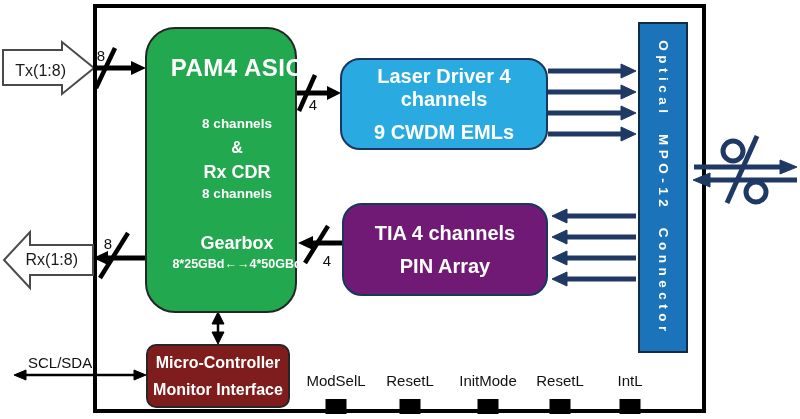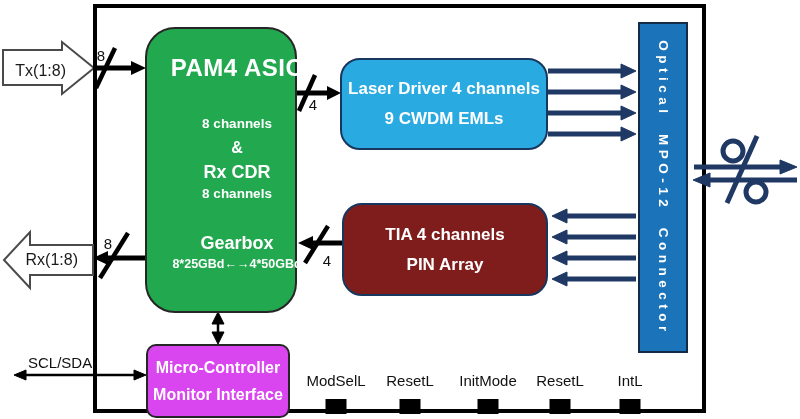--- a/index.html
+++ b/index.html
@@ -9,36 +9,36 @@
   }
   .outer-border {
     position:absolute; left:93px; top:4px; width:613px; height:409px;
     border:4px solid #000; box-sizing:border-box; background:transparent;
   }
   .overlay { position:absolute; left:0; top:0; width:800px; height:419px; }
 
   .box { position:absolute; box-sizing:border-box; color:#fff; }
   .pam  { left:145px; top:27px;  width:152px; height:286px; background:#22a84e; border:2px solid #262626; border-radius:30px; }
   .laser{ left:340px; top:58px;  width:208px; height:92px;  background:#29aae1; border:2px solid #17375e; border-radius:20px; }
-  .tia  { left:342px; top:203px; width:206px; height:93px;  background:#7f1d1d; border:2px solid #17375e; border-radius:20px; }
-  .mcu  { left:146px; top:344px; width:144px; height:74px;  background:#d946ef; border:2px solid #262626; border-radius:10px; }
+  .tia  { left:342px; top:203px; width:206px; height:93px;  background:#701a75; border:2px solid #17375e; border-radius:20px; }
+  .mcu  { left:146px; top:344px; width:144px; height:64px;  background:#7f1d1d; border:2px solid #262626; border-radius:10px; }
   .connector { left:638px; top:22px; width:50px; height:331px; background:#1b73ba; border:2px solid #122c47; }
 
   .pam-line { position:absolute; left:0; width:100%; text-align:center; font-weight:600;padding-left:16px; }
   .pam-title   { top:25px;  font-size:24px; font-weight:700; letter-spacing:0.5px; }
   .pam-l1      { top:63px;  font-size:18px; }
   .pam-l2      { top:87px;  font-size:13.5px; }
   .pam-l3      { top:110px; font-size:16px; }
   .pam-l4      { top:133px; font-size:18px; }
   .pam-l5      { top:157px; font-size:13.5px; }
   .pam-l6      { top:204px; font-size:18px; }
   .pam-l7      { top:228px; font-size:12.5px; font-weight:700; }
 
   .duo { display:flex; flex-direction:column; align-items:center; justify-content:center; text-align:center; }
-  .laser.duo, .tia.duo { gap:10px; font-size:17px; font-weight:600; }
+  .laser.duo, .tia.duo { gap:10px; font-size:20px; font-weight:600; }
   .mcu.duo { gap:9px; font-size:16px; font-weight:600; }
 
   .connector-vtext {
     position:absolute; left:50%; top:50%;
     transform:translate(-50%,-50%) rotate(90deg);
     white-space:pre; font-size:13.5px; font-weight:600; letter-spacing:4.5px; color:#fff;
   }
 
   .lbl { position:absolute; color:#111; font-size:15px; text-align:center; }
   .io-lbl { font-size:16px; color:#1a1a1a;text-align:right; }

